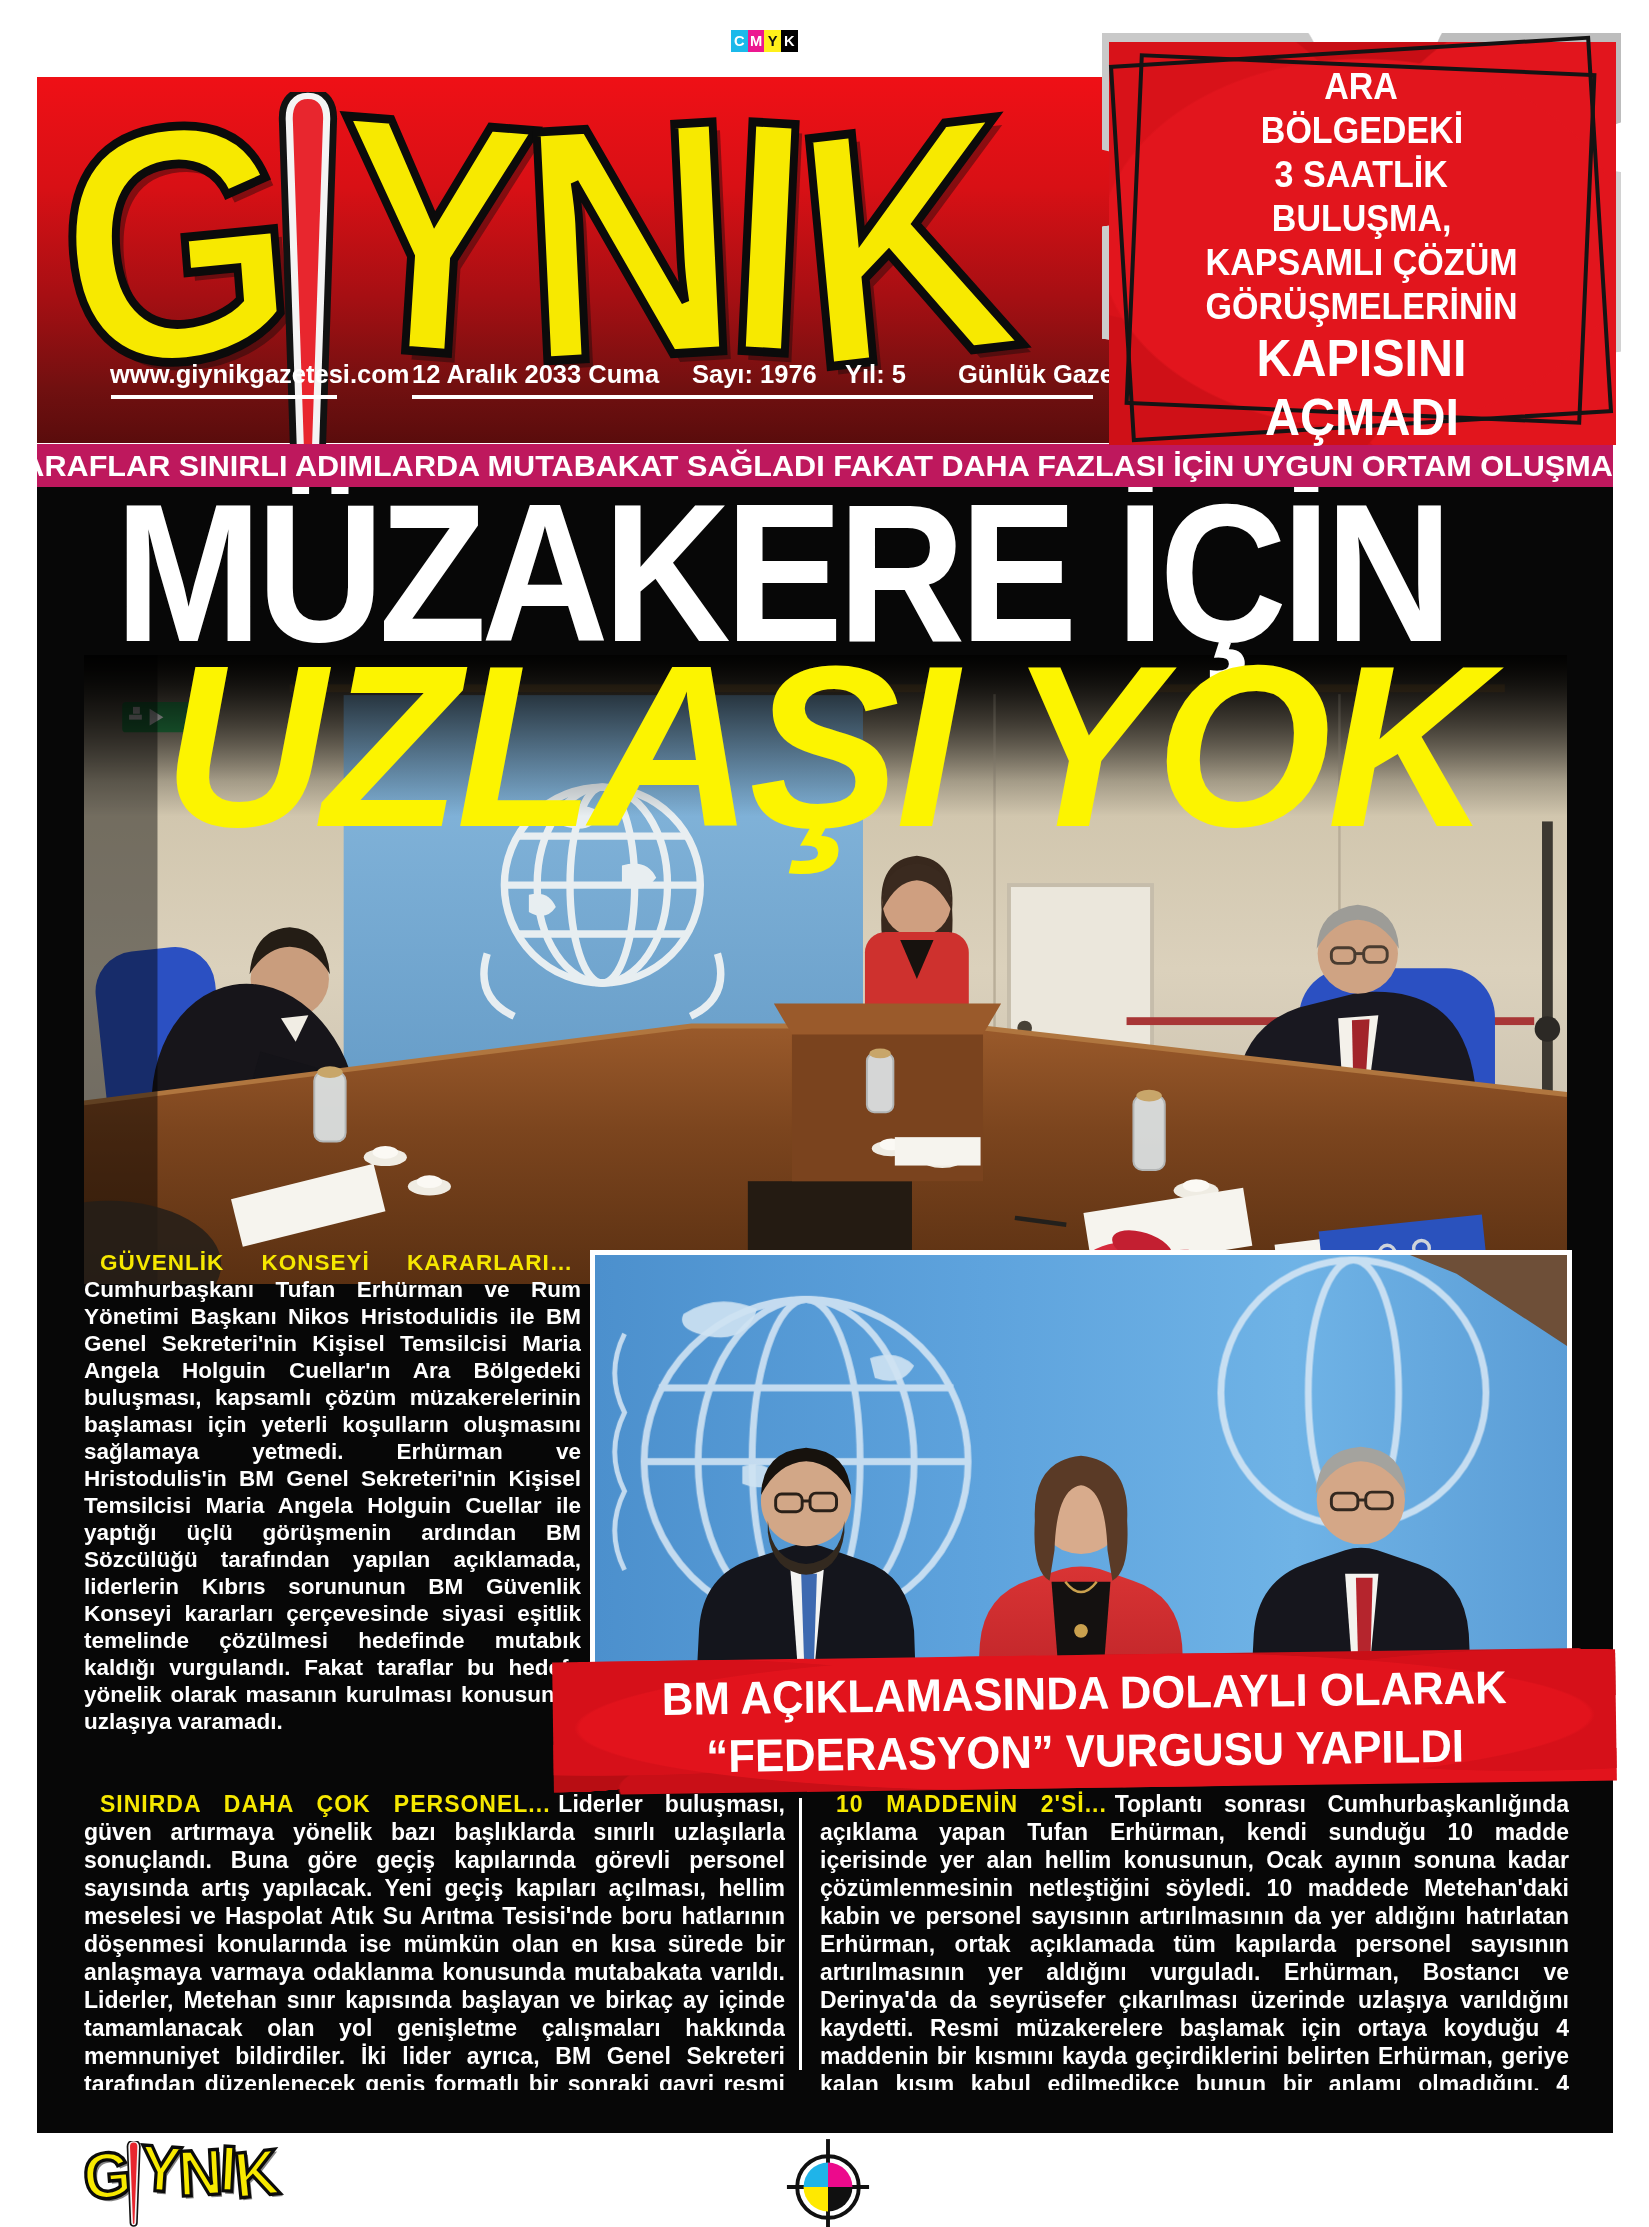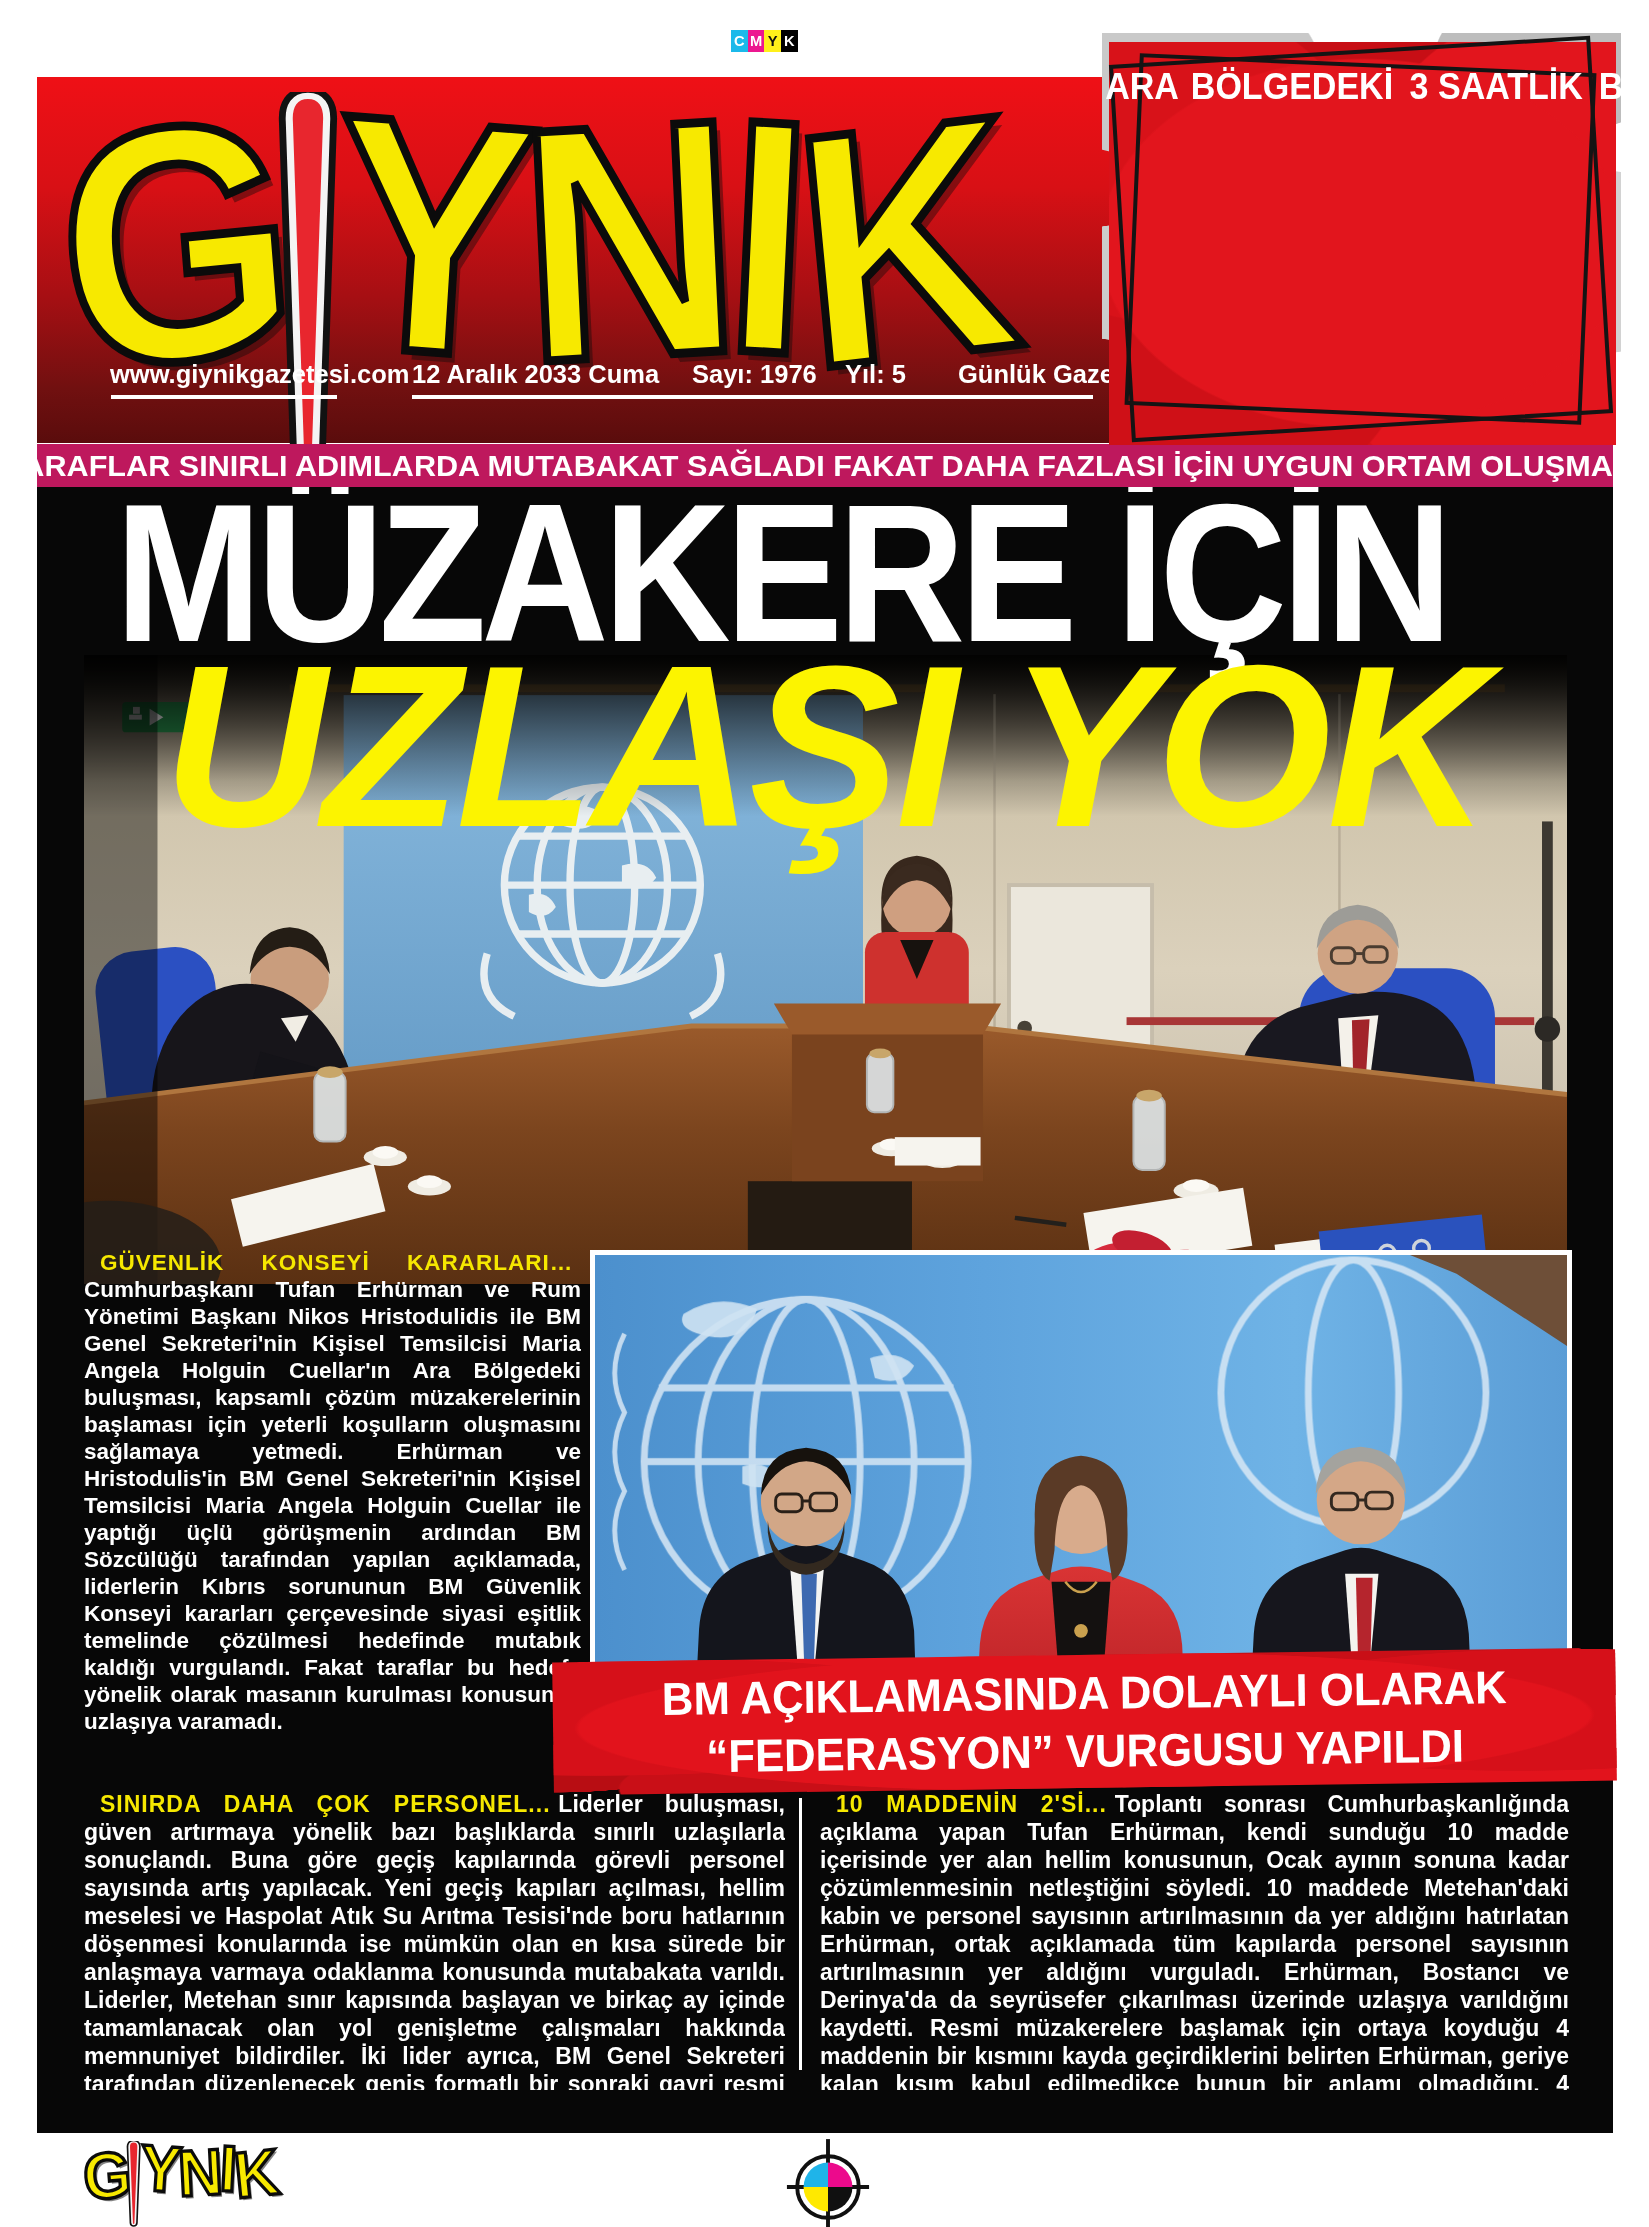--- a/index.html
+++ b/index.html
@@ -47,22 +47,22 @@
      radial-gradient(36% 40% at 88% 32%,#e2151d 99%,transparent),
      radial-gradient(40% 36% at 18% 80%,#cf1017 99%,transparent),
      radial-gradient(38% 34% at 84% 82%,#e2151d 99%,transparent),
      radial-gradient(26% 22% at 50% 6%,#c70e15 99%,transparent),
      radial-gradient(24% 20% at 50% 96%,#d81219 99%,transparent),
      radial-gradient(16% 12% at 2% 52%,#b80d13 99%,transparent),
      radial-gradient(14% 12% at 99% 55%,#b80d13 99%,transparent);}
   .promo .frame1,.promo .frame2{position:absolute;border:4.9px solid #141414;}
   .promo .frame1{inset:16.7px 19.6px 21.6px 17.6px;transform:rotate(-3.5deg);}
   .promo .frame2{inset:30px 32px 34px 30px;transform:rotate(2.5deg);}
-  .promo .txt{position:absolute;inset:0;padding-top:32px;display:flex;
-     align-items:flex-start;z-index:4;}
+  .promo .txt{position:absolute;inset:0;padding-top:32px;display:flex;flex-direction:column;
+     align-items:center;z-index:4;}
   .promo .ln{color:#fff;font-weight:900;font-size:37px;line-height:44px;white-space:nowrap;
      transform:scaleX(.92);}
   .promo .big{font-size:51px;line-height:59px;transform:scaleX(.95);}
 
   
   .kicker{left:37px;top:444px;width:1576px;height:43px;background:#be185d;z-index:4;
      display:flex;align-items:center;justify-content:center;}
   .kicker span{color:#fff;font-weight:900;font-size:30px;white-space:nowrap;transform:scaleX(1.02);}
 
   

